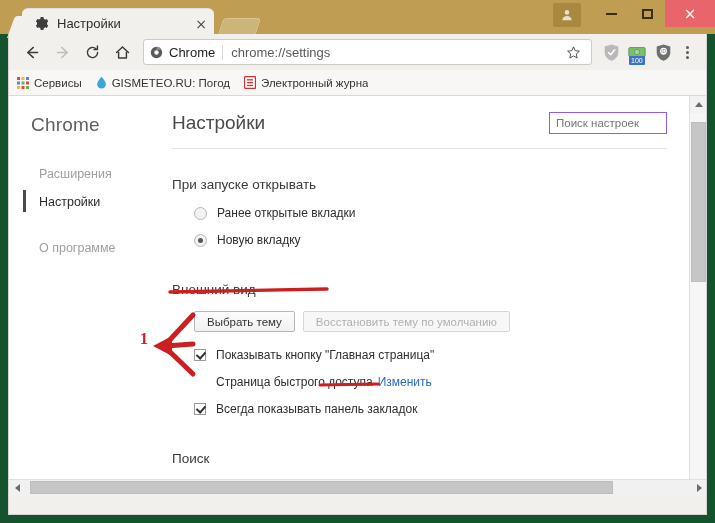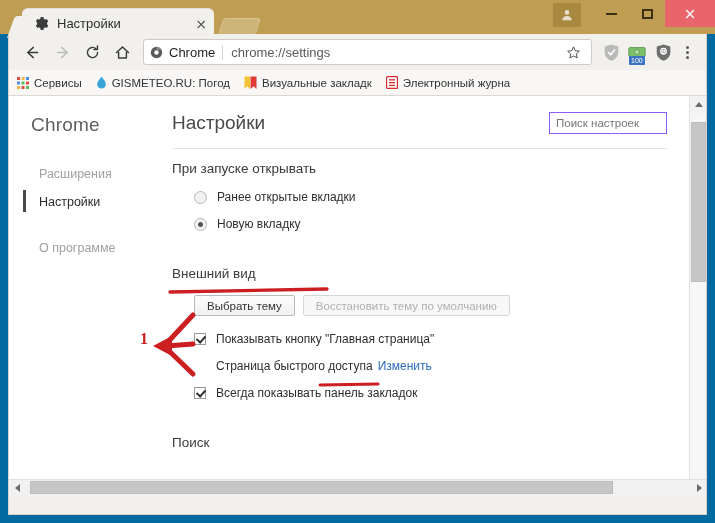--- a/index.html
+++ b/index.html
@@ -7,21 +7,21 @@
     width: 715px; height: 523px;
     font-family: "Liberation Sans", sans-serif;
     overflow: hidden;
     background: #ffffff;
   }
 
   
   .window {
     position: relative;
     width: 715px; height: 523px;
-    background: #0369a1;
+    background: #14532d;
     padding: 0;
   }
 
   
   .titlebar {
     position: relative;
     height: 34px;
     background: #bf9d52;
   }
   .tab {
@@ -286,21 +286,21 @@
     outline: none;
   }
   .rule {
     height: 1px;
     background: #e6e4e0;
     margin: 14px 22px 0 0;
   }
   .section-title {
     font-size: 13.5px;
     color: #3b3b3b;
-    margin-top: 12px;
+    margin-top: 28px;
     margin-bottom: 14px;
     display: inline-block;
     position: relative;
   }
   .section-title.sub {
     margin-top: 22px;
   }
 
   .radio-row, .check-row {
     display: flex; align-items: center;
@@ -575,27 +575,20 @@
         </svg>
         <span class="bm-label">Сервисы</span>
       </div>
       <div class="bm">
         <svg width="11" height="13" viewBox="0 0 11 13">
           <path d="M5.5 .8 C8.4 4.2 9.8 6.3 9.8 8.2 A4.3 4.3 0 0 1 1.2 8.2 C1.2 6.3 2.6 4.2 5.5 .8 Z" fill="#3aa6d8"></path>
         </svg>
         <span class="bm-label">GISMETEO.RU: Погод</span>
       </div>
       <div class="bm">
-        <svg width="13" height="14" viewBox="0 0 13 14">
-          <path d="M.5 .5 H6 V13 L3.2 10.3 L.5 13 Z" fill="#f2c230"></path>
-          <path d="M6.5 .5 H12.5 V13 L9.7 10.3 L6.5 13 Z" fill="#e03a34"></path>
-        </svg>
-        <span class="bm-label">Визуальные закладк</span>
-      </div>
-      <div class="bm">
         <svg width="12" height="13" viewBox="0 0 12 13">
           <rect x=".5" y=".5" width="11" height="12" rx="1.2" fill="#ffffff" stroke="#d32f2f" stroke-width="1.3"></rect>
           <rect x="3" y="3.2" width="6" height="1.3" fill="#d32f2f"></rect>
           <rect x="3" y="6" width="6" height="1.3" fill="#d32f2f"></rect>
           <rect x="3" y="8.8" width="6" height="1.3" fill="#d32f2f"></rect>
         </svg>
         <span class="bm-label">Электронный журна</span>
       </div>
     </div>
 

